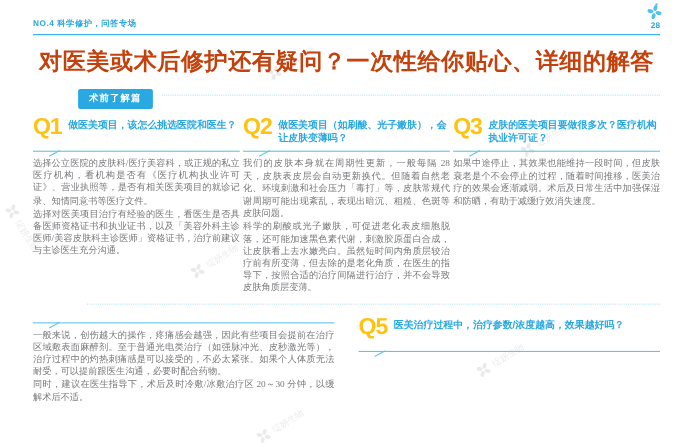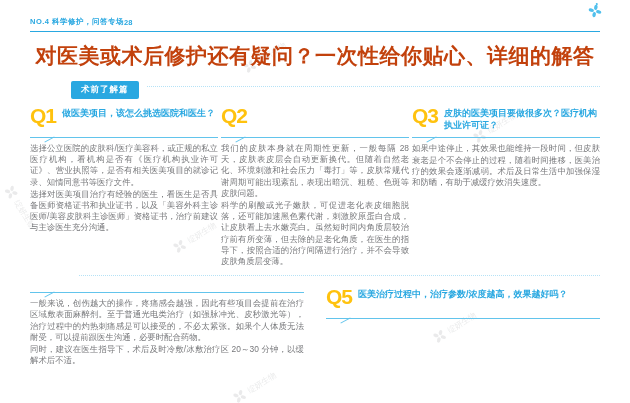--- a/index.html
+++ b/index.html
@@ -17,21 +17,21 @@
     color:#d9dadb;opacity:.55;font-size:8px;pointer-events:none;
     transform:rotate(-32deg);white-space:nowrap;
   }
   .wm svg{width:14px;height:14px;}
   .wm.blue{color:#49bdec;opacity:.95;}
   .wm.vert{transform:rotate(58deg);}
 
   
   .header{
     margin:0 30px;padding-top:17px;padding-bottom:4px;
-    display:flex;align-items:flex-end;
+    display:flex;justify-content:space-between;align-items:flex-end;
     border-bottom:1px solid #29a8e1;
   }
   .issue{color:#29a8e1;font-size:7.5px;font-weight:bold;letter-spacing:.5px;}
   .pagenum{color:#29a8e1;font-size:7.5px;font-weight:bold;}
 
   
   .title{
     margin-top:10px;text-align:center;
     color:#c2410c;font-size:21px;font-weight:bold;letter-spacing:.5px;
   }
@@ -57,20 +57,21 @@
     margin-left:6px;padding-top:3px;
   }
   .qdivider{position:relative;border-bottom:1px solid #62c4ec;margin:4px 0 5px 0;height:2px;}
   .qdivider::after{
     content:"";position:absolute;left:14px;bottom:-3px;width:11px;height:1px;
     background:#62c4ec;transform:rotate(-28deg);
   }
   .ans p{
     margin:0 0 1px 0;color:#77787b;font-size:8.4px;line-height:11.2px;
     text-align:justify;
+    font-family:Liberation Serif, serif;
   }
 </style>
 </head>
 <body>
 
 <div>
   <div class="wm blue" style="top:4px;left:588px;">
     <svg viewBox="0 0 24 24" fill="currentColor">
         <g transform="rotate(45 12 12)">
           <ellipse cx="12" cy="5.5" rx="3" ry="4.6"></ellipse>
@@ -173,20 +174,21 @@
       <div class="qdivider"></div>
       <div class="ans">
         <p>选择公立医院的皮肤科/医疗美容科，或正规的私立医疗机构，看机构是否有《医疗机构执业许可证》、营业执照等，是否有相关医美项目的就诊记录、知情同意书等医疗文件。</p>
         <p>选择对医美项目治疗有经验的医生，看医生是否具备医师资格证书和执业证书，以及「美容外科主诊医师/美容皮肤科主诊医师」资格证书，治疗前建议与主诊医生充分沟通。</p>
       </div>
     </div>
 
     <div class="qcol">
       <div class="qhead">
         <span class="qnum">Q2</span>
+        <span class="qtext">做医美项目（如刷酸、光子嫩肤），会让皮肤变薄吗？</span>
       </div>
       <div class="qdivider"></div>
       <div class="ans">
         <p>我们的皮肤本身就在周期性更新，一般每隔 28 天，皮肤表皮层会自动更新换代。但随着自然老化、环境刺激和社会压力「毒打」等，皮肤常规代谢周期可能出现紊乱，表现出暗沉、粗糙、色斑等皮肤问题。</p>
         <p>科学的刷酸或光子嫩肤，可促进老化表皮细胞脱落，还可能加速黑色素代谢，刺激胶原蛋白合成，让皮肤看上去水嫩亮白。虽然短时间内角质层较治疗前有所变薄，但去除的是老化角质，在医生的指导下，按照合适的治疗间隔进行治疗，并不会导致皮肤角质层变薄。</p>
       </div>
     </div>
 
     <div class="qcol">
       <div class="qhead">

